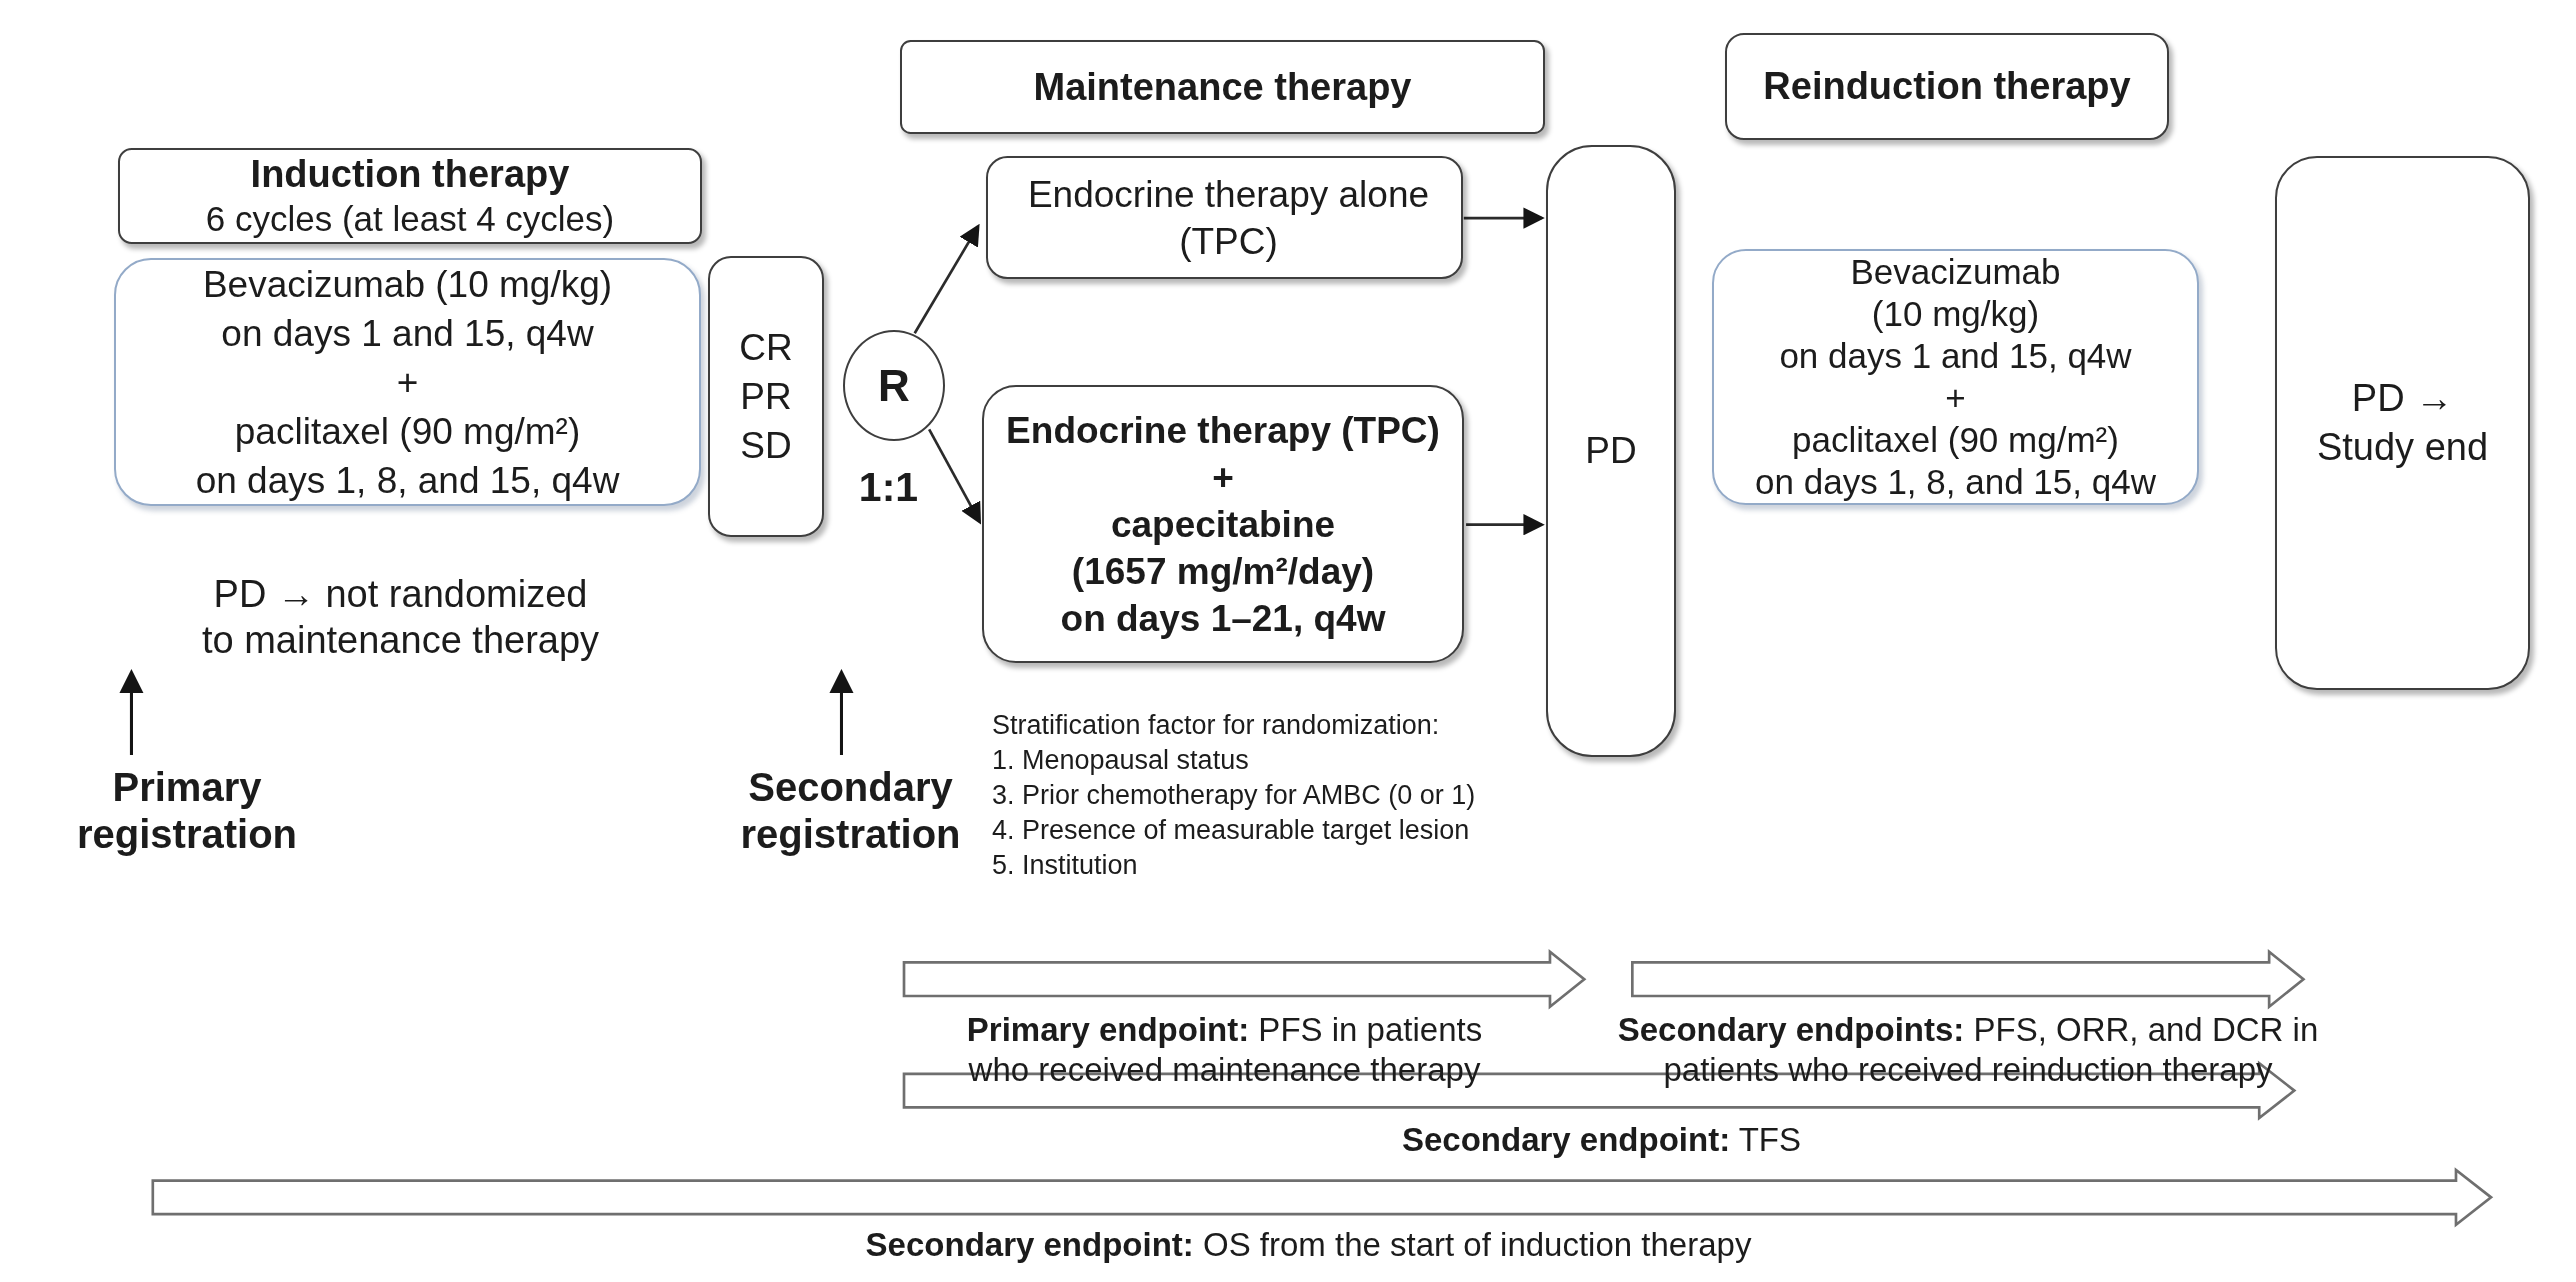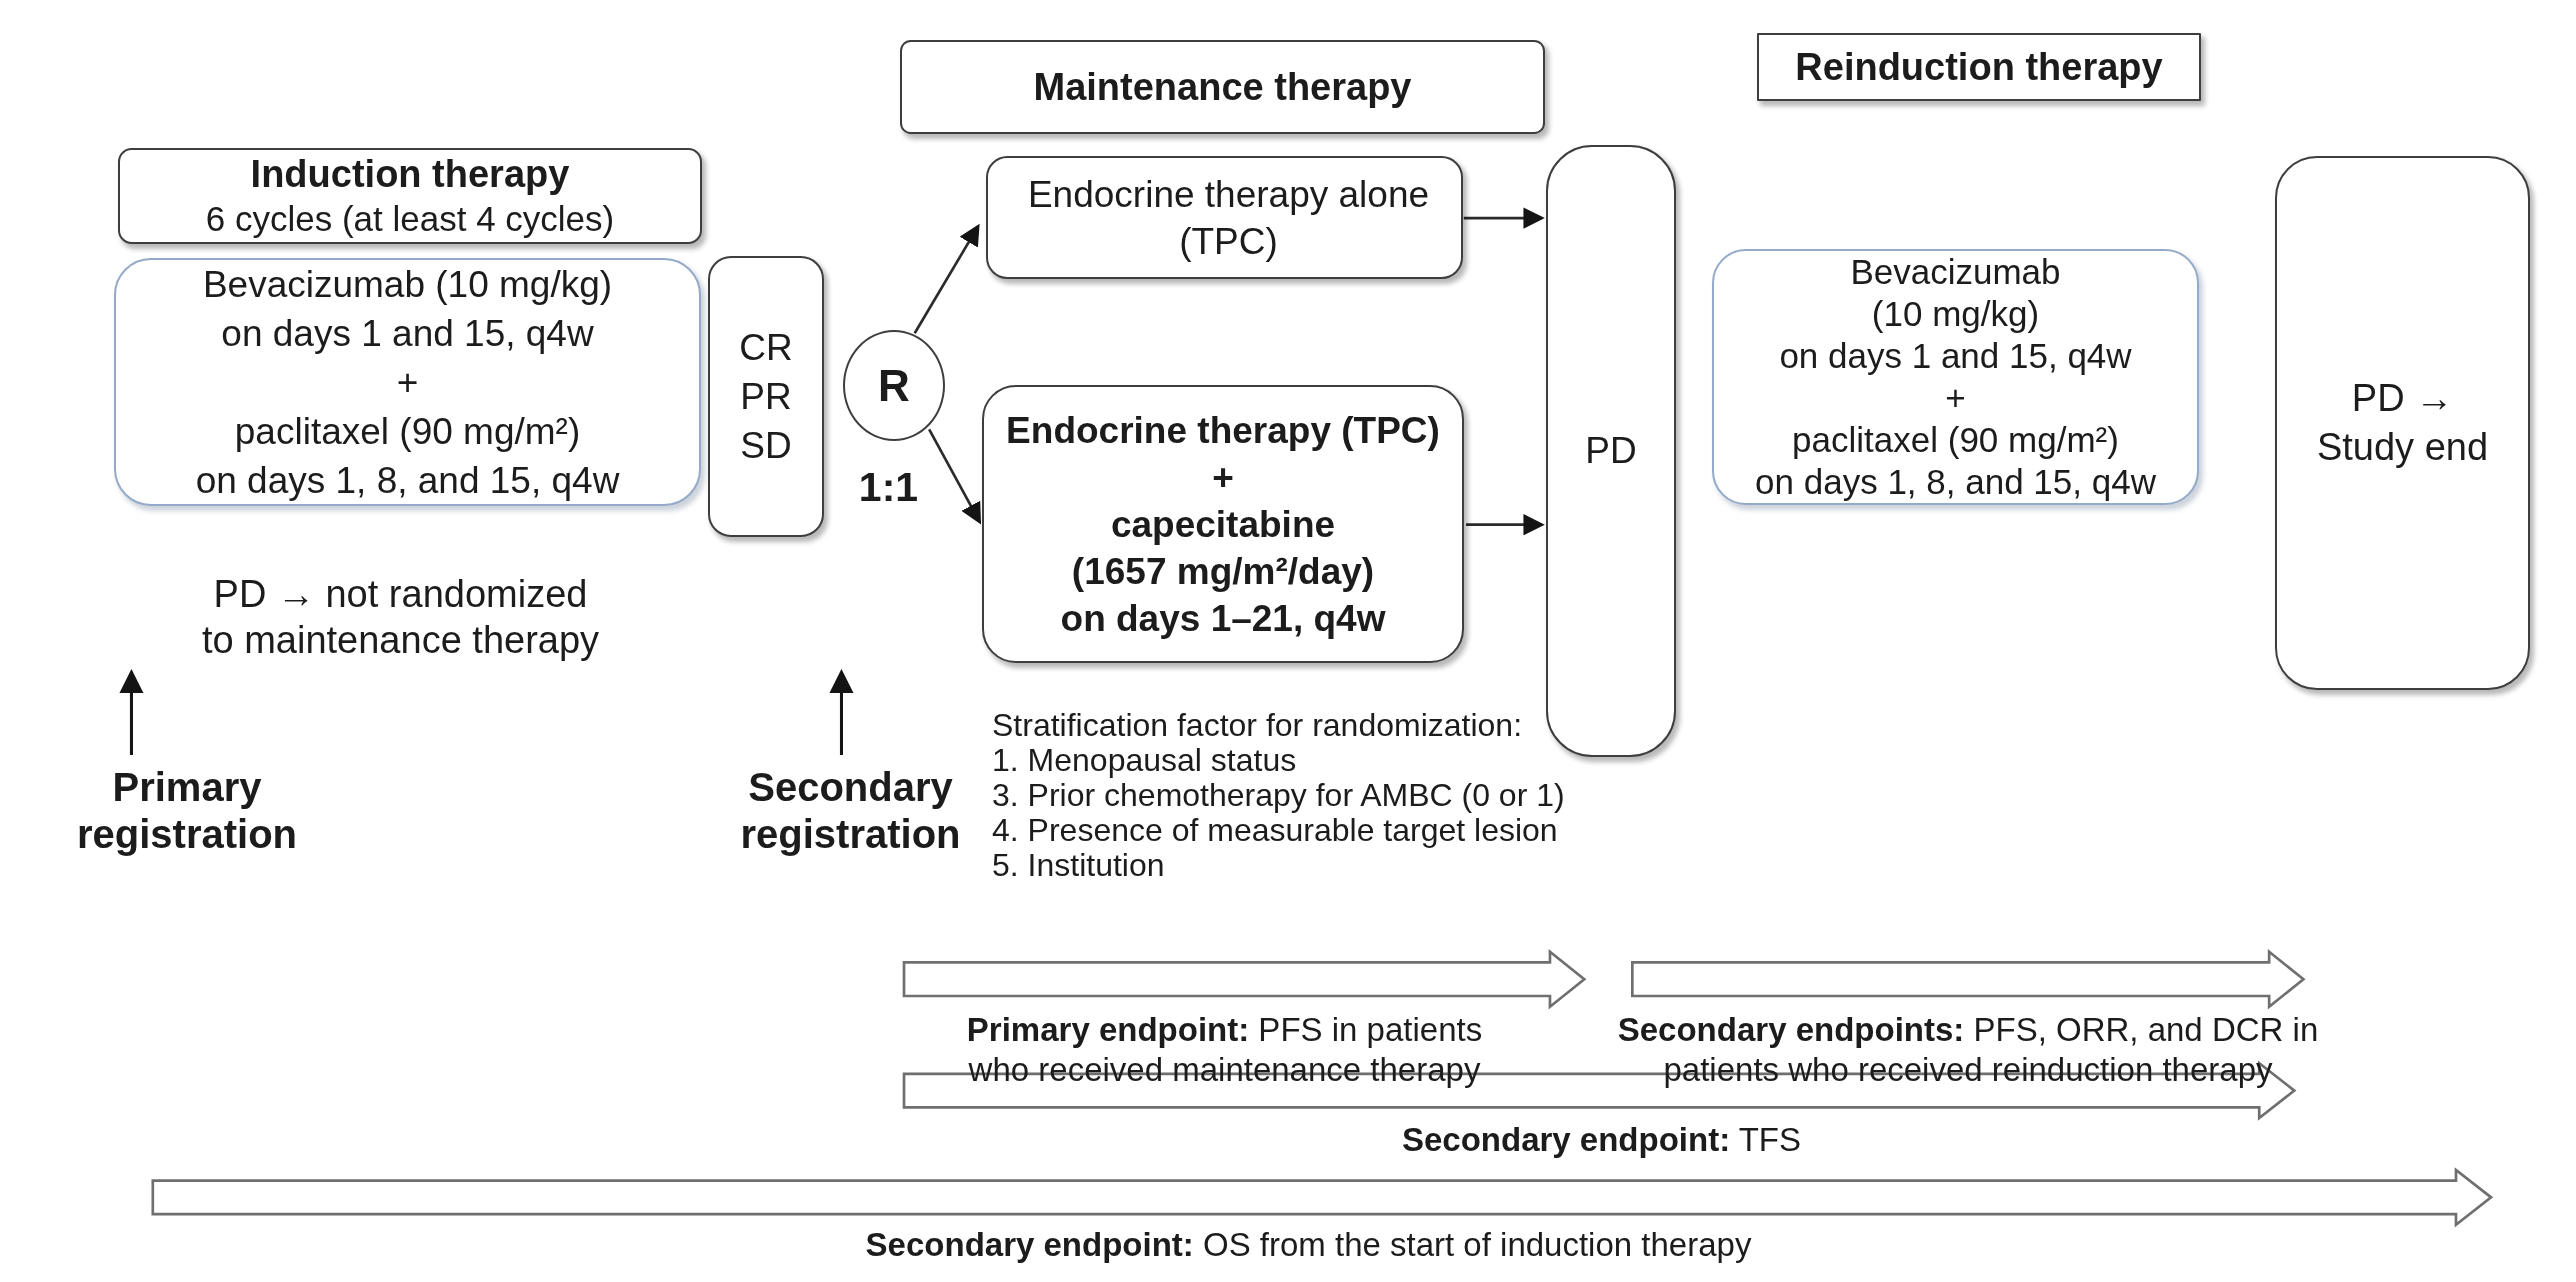--- a/index.html
+++ b/index.html
@@ -15,21 +15,21 @@
   .hdr-sub{font-size:35px;line-height:44px;}
   .hdr-one{font-weight:bold;font-size:38px;}
   .t-drug{font-size:37px;line-height:49px;}
   .t-drug-tight{font-size:35px;line-height:42px;}
   .t-arm{font-size:37px;line-height:47px;}
   .t-resp{font-size:37px;line-height:49px;}
   .t-pd{font-size:37px;}
   .t-end{font-size:38px;line-height:49px;}
   .t-note{font-size:38px;line-height:46px;}
   .t-reg{font-weight:bold;font-size:40px;line-height:47px;}
-  .t-strat{font-size:32px;line-height:35px;text-align:left;}
+  .t-strat{font-size:27px;line-height:35px;text-align:left;}
   .t-ep{font-size:33px;line-height:40px;}
   #overlay{position:absolute;left:0;top:0;width:2576px;height:1282px;pointer-events:none;}
 </style>
 </head>
 <body>
 
 <div id="canvas">
 
   <svg id="overlay" viewBox="0 0 3377 1681">
     <defs>
@@ -101,21 +101,21 @@
     <div>+</div>
     <div>capecitabine</div>
     <div>(1657 mg/m²/day)</div>
     <div>on days 1–21, q4w</div>
   </div>
 
   <div class="box t-pd" style="left:1546px;top:145px;width:130px;height:612px;border-radius:46px;">
     <div>PD</div>
   </div>
 
-  <div class="box hdr-one" style="left:1725px;top:33px;width:444px;height:68px;border-radius:1px;margin-left:32px;">
+  <div class="box hdr-one" style="left:1725px;top:33px;width:444px;height:107px;border-radius:19px;">
     <div>Reinduction therapy</div>
   </div>
 
   <div class="box drug t-drug-tight" style="left:1712px;top:249px;width:487px;height:256px;border-radius:34px;">
     <div>Bevacizumab</div>
     <div>(10 mg/kg)</div>
     <div>on days 1 and 15, q4w</div>
     <div>+</div>
     <div>paclitaxel (90 mg/m²)</div>
     <div>on days 1, 8, and 15, q4w</div>

